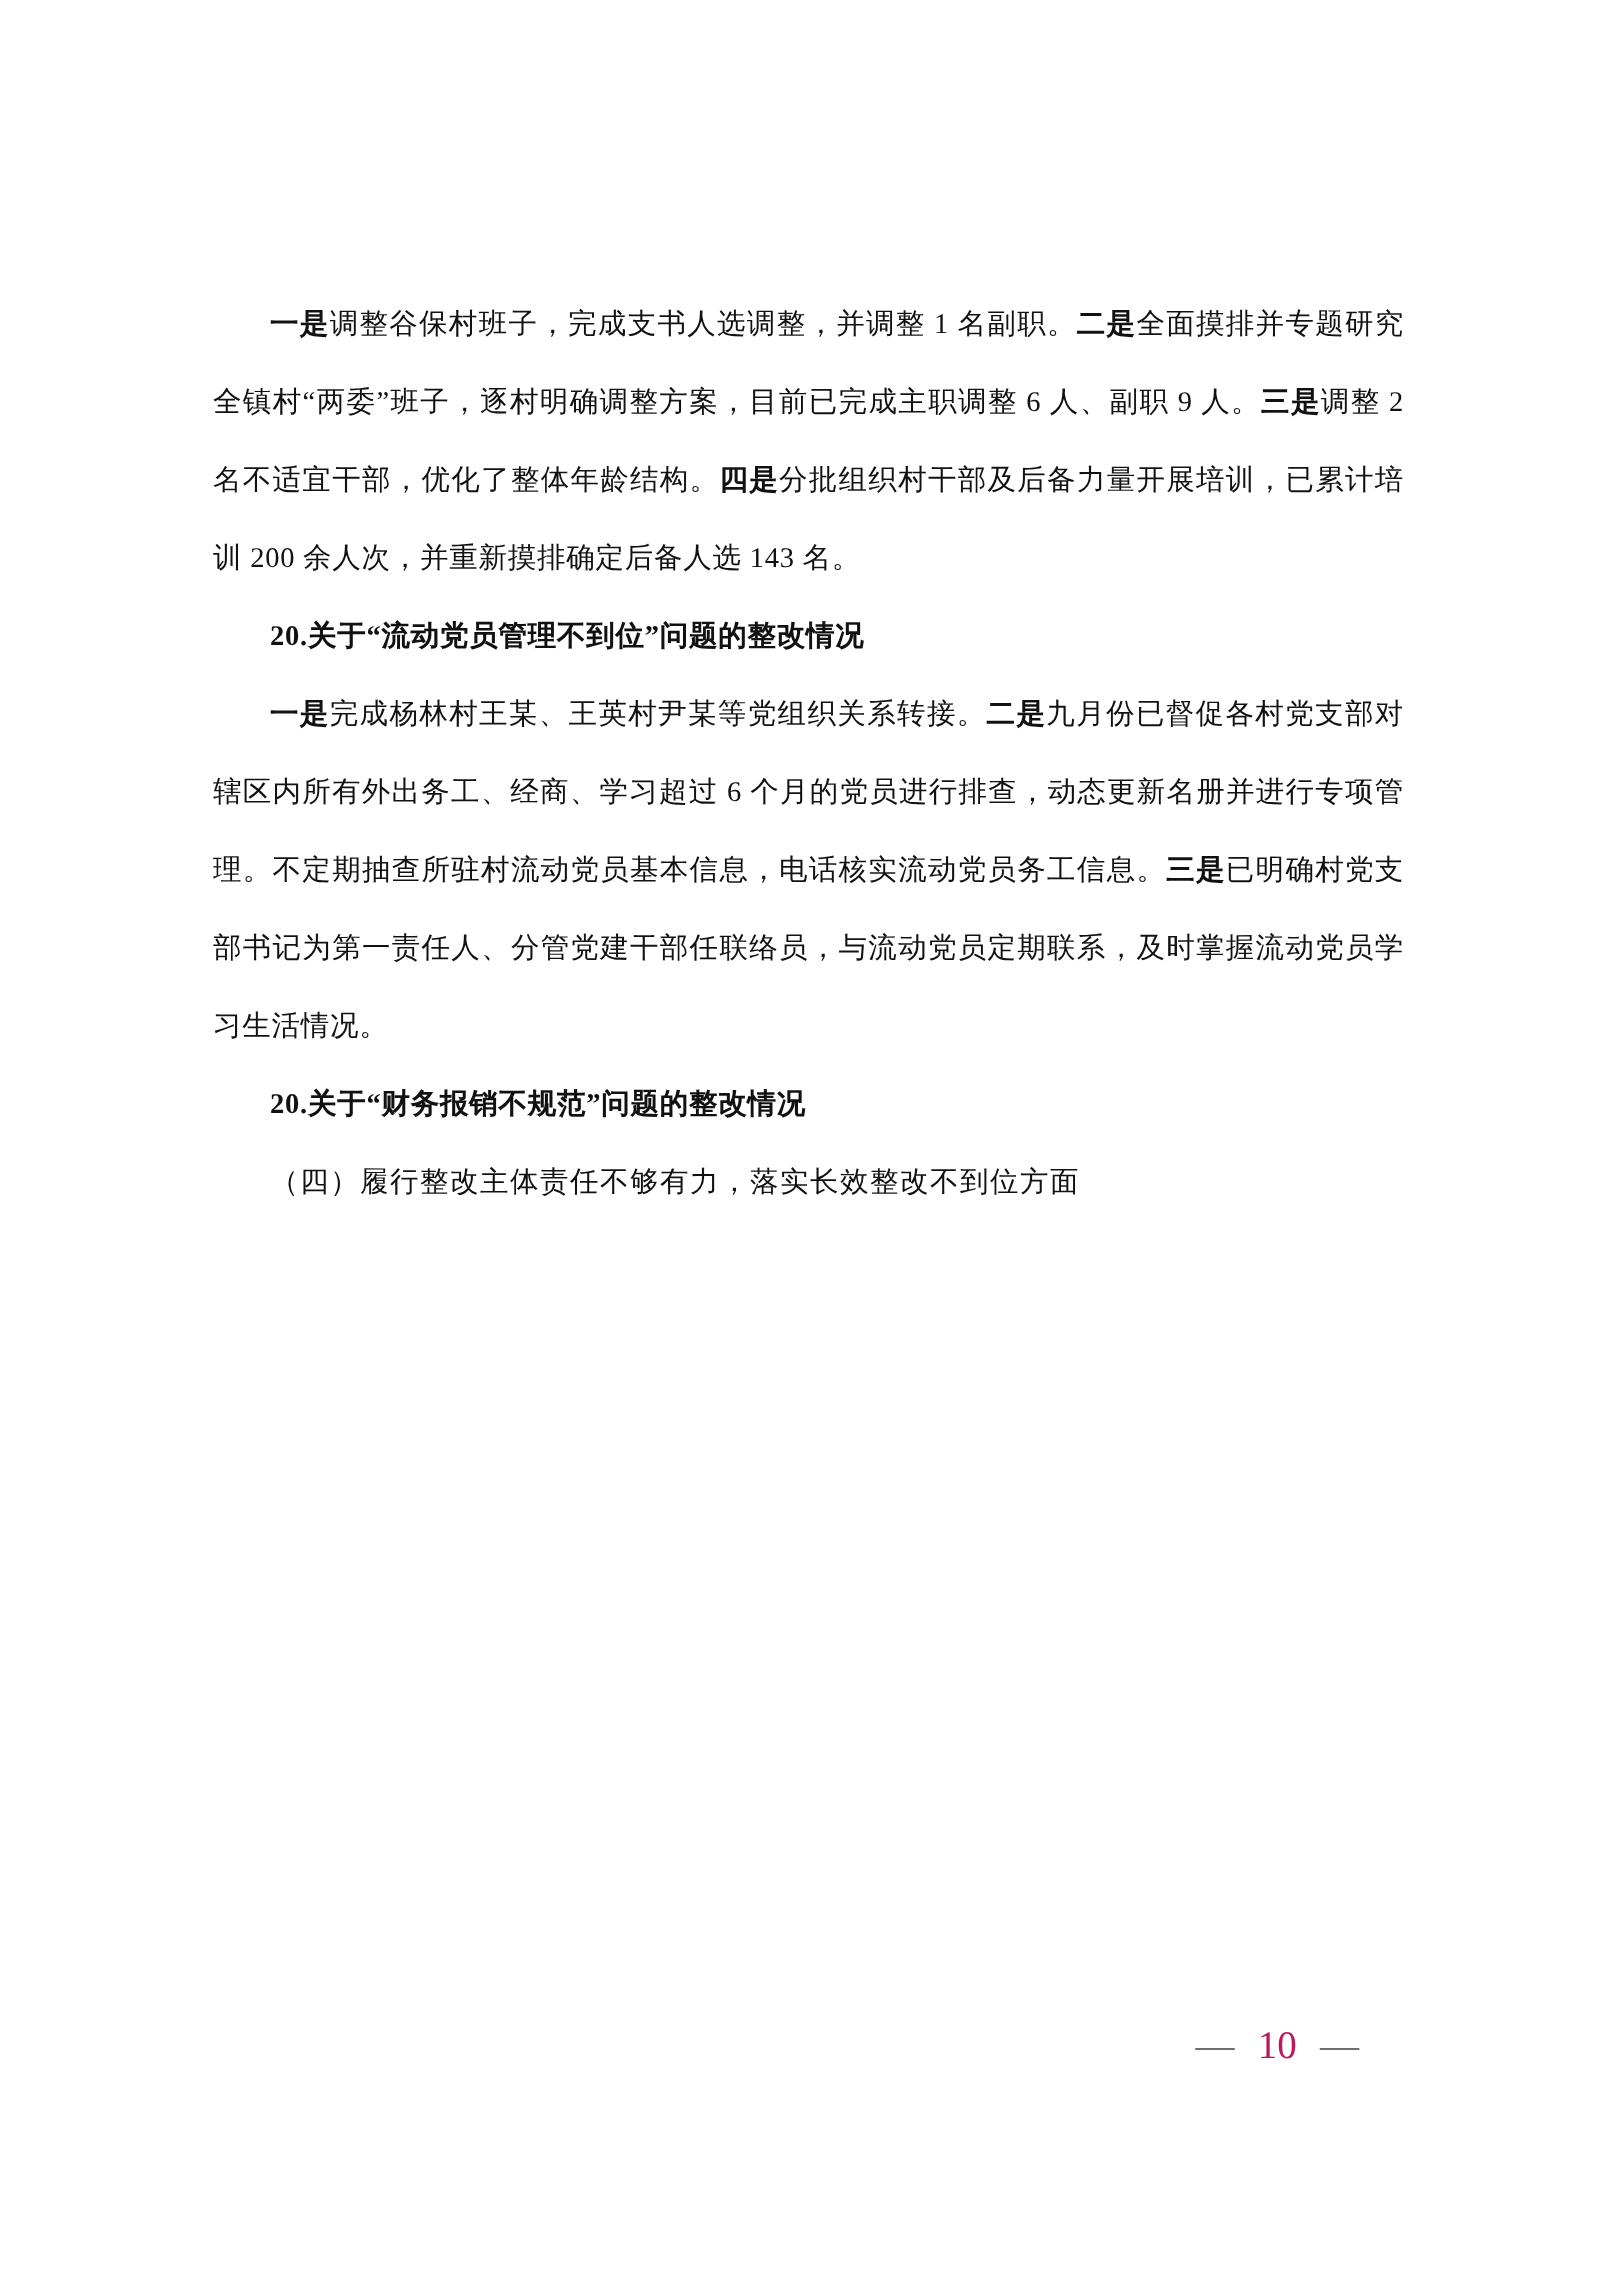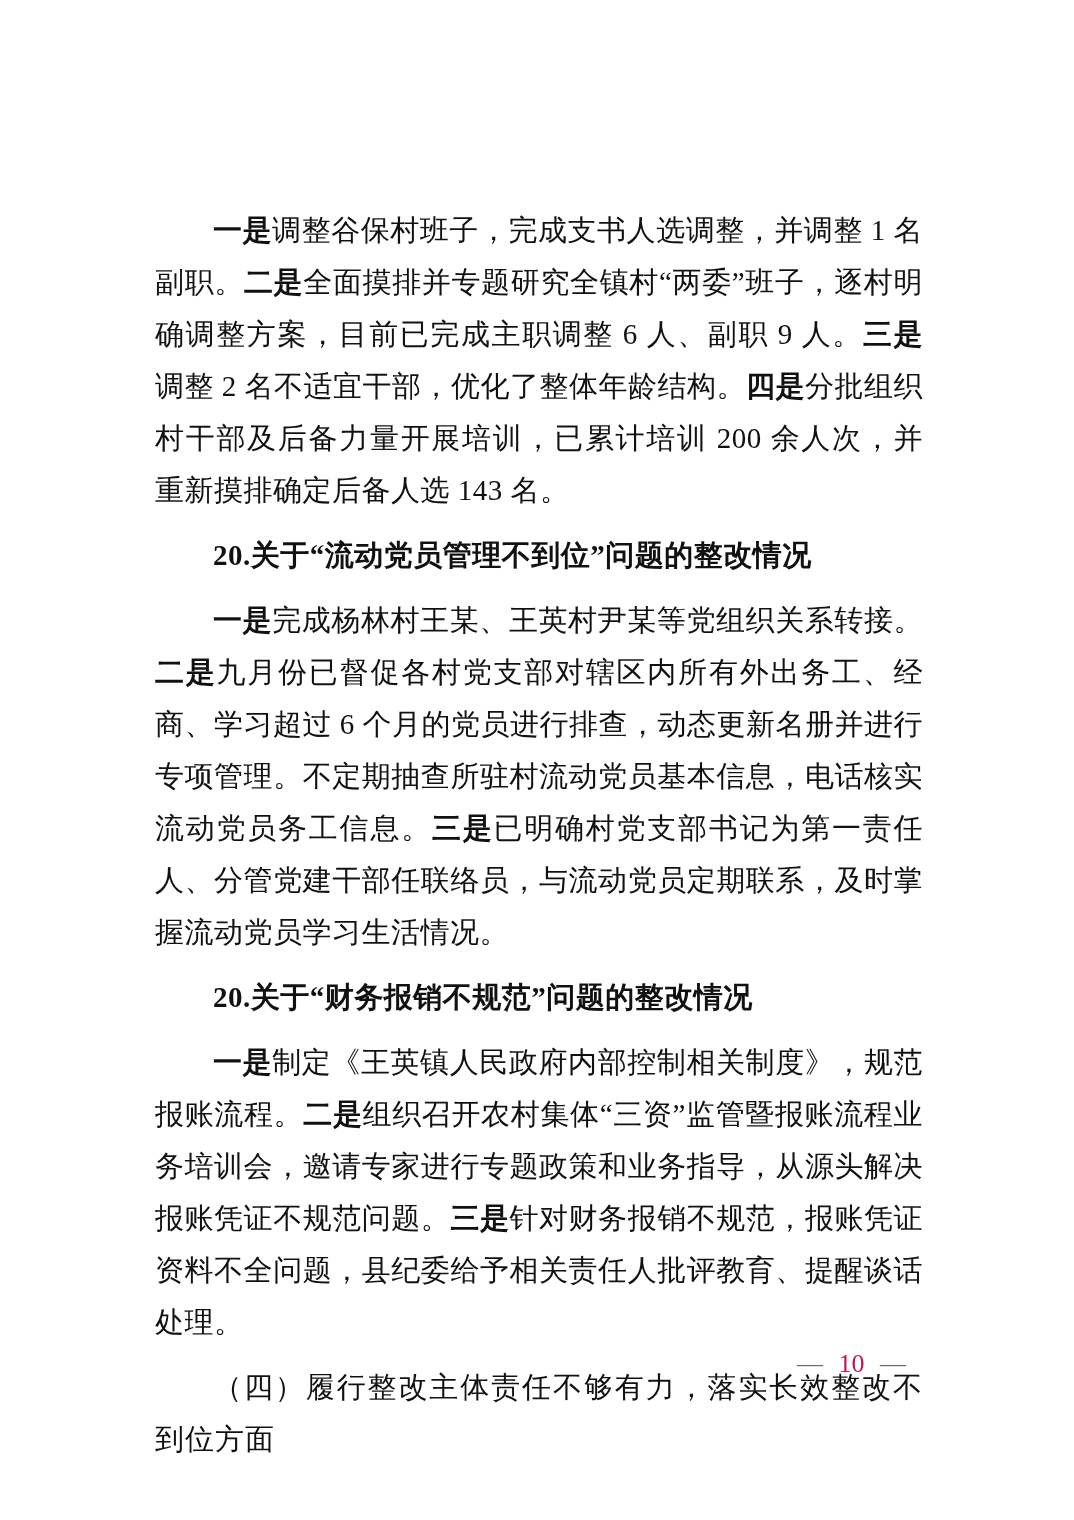--- a/index.html
+++ b/index.html
@@ -20,22 +20,22 @@
     inset: 0;
     background: #ffffff;
   }
   .doc-body {
     position: absolute;
     left: 142px;
     top: 191px;
     width: 794px;
   }
   .doc-body p {
-    margin: 13px;
-    font-size: 29px;
+    margin: 0;
+    font-size: 19px;
     line-height: 52px;
     text-align: justify;
     text-justify: inter-ideograph;
     text-indent: 2em;
     letter-spacing: 0.5px;
   }
   p.paragraph { font-weight: 400; }
   p.heading   { font-weight: 700; }
   p.subheading {
     font-weight: 400;
@@ -63,21 +63,20 @@
 </head>
 <body>
 
 <div class="page">
 
   <main class="doc-body">
       <p class="paragraph"><span class="b">一是</span><span>调整谷保村班子，完成支书人选调整，并调整 1 名副职。</span><span class="b">二是</span><span>全面摸排并专题研究全镇村“两委”班子，逐村明确调整方案，目前已完成主职调整 6 人、副职 9 人。</span><span class="b">三是</span><span>调整 2 名不适宜干部，优化了整体年龄结构。</span><span class="b">四是</span><span>分批组织村干部及后备力量开展培训，已累计培训 200 余人次，并重新摸排确定后备人选 143 名。</span></p>
       <p class="heading"><span>20.关于“流动党员管理不到位”问题的整改情况</span></p>
       <p class="paragraph"><span class="b">一是</span><span>完成杨林村王某、王英村尹某等党组织关系转接。</span><span class="b">二是</span><span>九月份已督促各村党支部对辖区内所有外出务工、经商、学习超过 6 个月的党员进行排查，动态更新名册并进行专项管理。不定期抽查所驻村流动党员基本信息，电话核实流动党员务工信息。</span><span class="b">三是</span><span>已明确村党支部书记为第一责任人、分管党建干部任联络员，与流动党员定期联系，及时掌握流动党员学习生活情况。</span></p>
       <p class="heading"><span>20.关于“财务报销不规范”问题的整改情况</span></p>
-      <p class="paragraph"><span class="b">一是</span><span>制定《王英镇人民政府内部控制相关制度》，规范报账流程。</span><span class="b">二是</span><span>组织召开农村集体“三资”监管暨报账流程业务培训会，邀请专家进行专题政策和业务指导，从源头解决报账凭证不规范问题。</span><span class="b">三是</span><span>针对财务报销不规范，报账凭证资料不全问题，县纪委给予相关责任人批评教育、提醒谈话处理。</span></p>
       <p class="subheading"><span>（四）履行整改主体责任不够有力，落实长效整改不到位方面</span></p>
     </main>
 
   <div class="page-footer">
     <span class="dash">—</span>
     <span class="num">10</span>
     <span class="dash">—</span>
   </div>
 
 </div>

